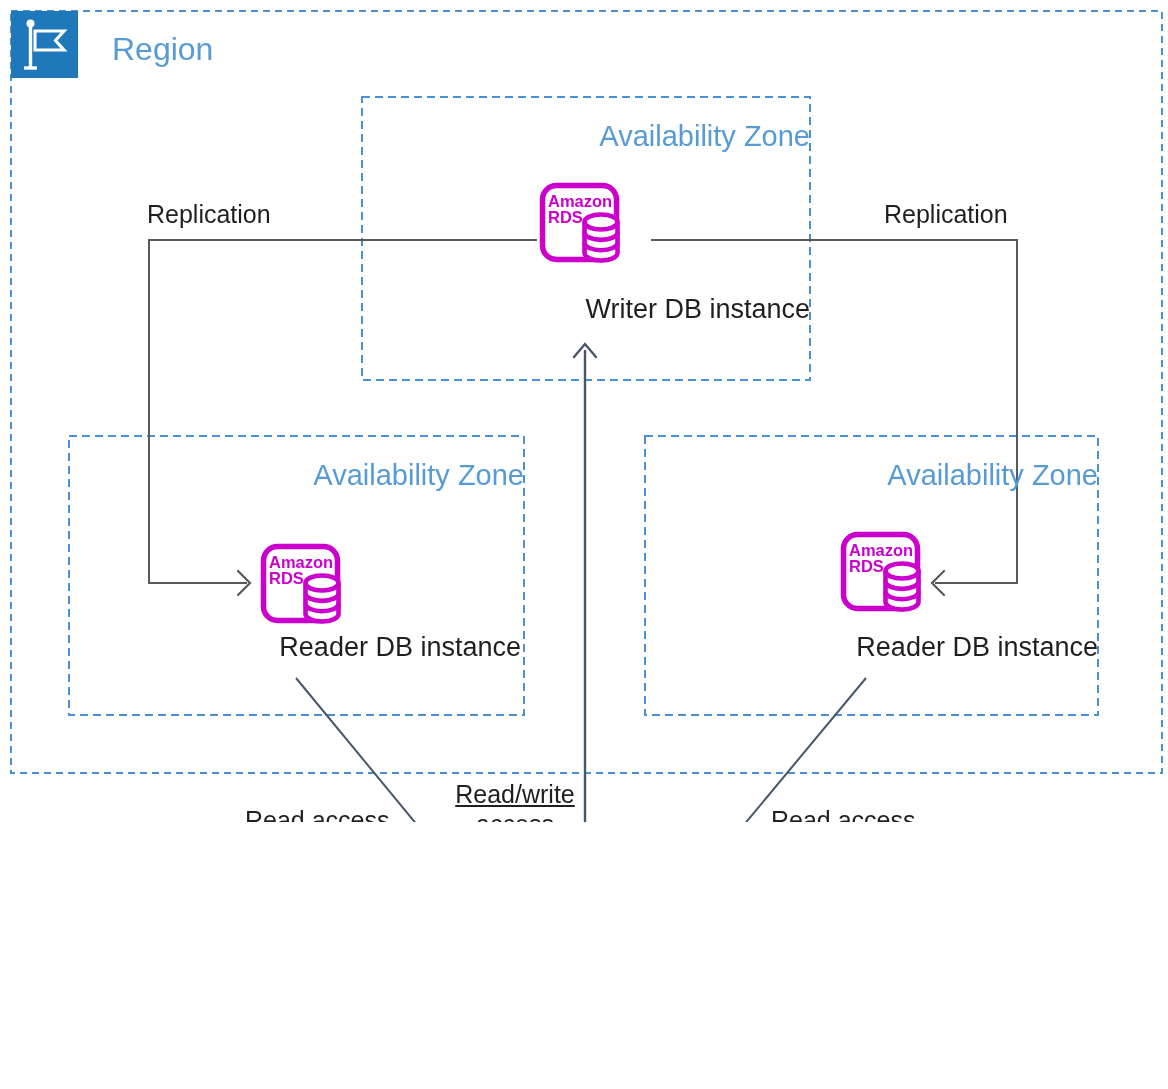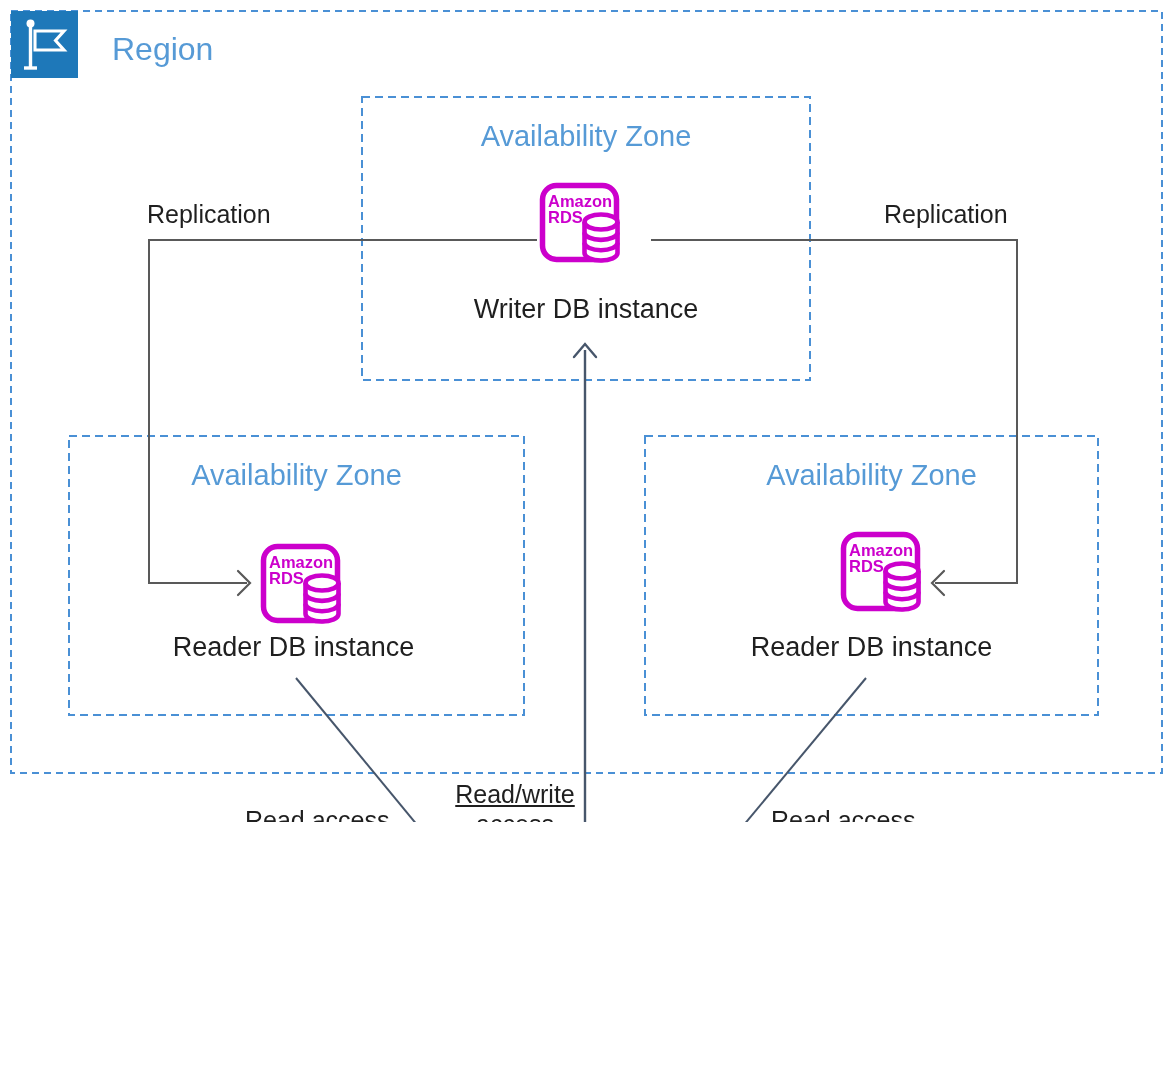--- a/index.html
+++ b/index.html
@@ -14,21 +14,21 @@
   .az-dash{stroke-dasharray:8 5;}
   .gline{fill:none;stroke:var(--line-gray);stroke-width:2;}
   .aline{fill:none;stroke:var(--arrow-dark);stroke-width:2.4;}
   .chev{fill:none;stroke-linejoin:miter;stroke-linecap:round;}
   .gchev{stroke:var(--line-gray);stroke-width:2.2;}
   .achev{stroke:var(--arrow-dark);stroke-width:2.4;}
 
   
   .lbl{position:absolute;color:var(--text-black);white-space:nowrap;}
   .blue{color:var(--label-blue);}
-  .center{text-align:center;}
+  .center{text-align:right;}
   .region-label{left:112px;top:31px;font-size:32px;}
   .az-label-top{left:362px;top:120px;width:448px;font-size:29px;}
   .az-label-left{left:69px;top:459px;width:455px;font-size:29px;}
   .az-label-right{left:645px;top:459px;width:453px;font-size:29px;}
   .writer-label{left:362px;top:294px;width:448px;font-size:27px;}
   .reader-left-label{left:66px;top:632px;width:455px;font-size:27px;}
   .reader-right-label{left:645px;top:632px;width:453px;font-size:27px;}
   .repl-left-label{left:147px;top:200px;font-size:25px;}
   .repl-right-label{left:884px;top:200px;font-size:25px;}
   .read-left-label{left:245px;top:806px;font-size:25px;}

